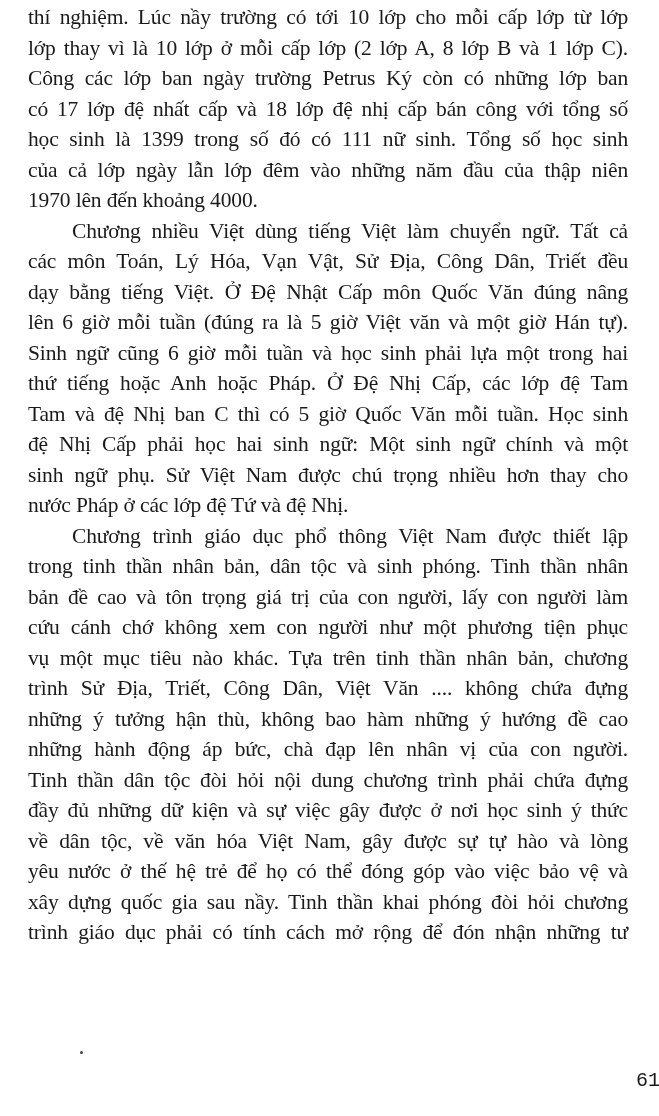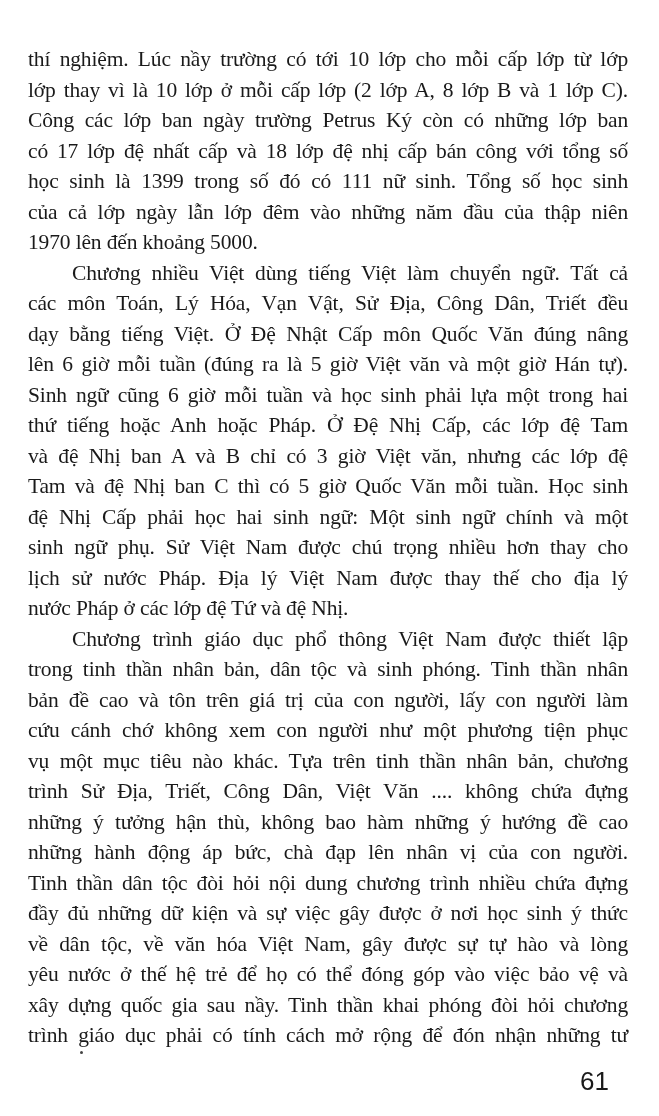--- a/index.html
+++ b/index.html
@@ -13,21 +13,20 @@
       position: relative;
       overflow: hidden;
       font-family: "Liberation Serif", "DejaVu Serif", serif;
       color: #1a1a1a;
     }
     .page {
       position: absolute;
       left: 28px;
       top: 2px;
       width: 600px;
-      margin-top: 42px;
     }
     .line {
       display: block;
       height: 30.5px;
       line-height: 30.5px;
       font-size: 21.5px;
       white-space: nowrap;
       text-align: justify;
       text-align-last: justify;
       letter-spacing: -0.15px;
@@ -42,71 +41,69 @@
       position: absolute;
       left: 80px;
       top: 1051px;
       width: 3px;
       height: 3px;
       border-radius: 50%;
       background: #444;
     }
     .page-number {
       position: absolute;
-      left: 580px;
+      left: 636px;
       top: 1066px;
-      font-size: 26px;
+      font-size: 20px;
       line-height: 30px;
-      font-family: Liberation Sans, sans-serif;
+      font-family: Liberation Mono, monospace;
       color: #1a1a1a;
     }
   </style>
 </head>
 <body>
 
 <div class="page">
 
   <div>
     <span class="line">thí nghiệm. Lúc nầy trường có tới 10 lớp cho mỗi cấp lớp từ lớp</span>
   </div>
 
   <div>
     <span class="line">lớp thay vì là 10 lớp ở mỗi cấp lớp (2 lớp A, 8 lớp B và 1 lớp C).</span>
     <span class="line">Công các lớp ban ngày trường Petrus Ký còn có những lớp ban</span>
     <span class="line">có 17 lớp đệ nhất cấp và 18 lớp đệ nhị cấp bán công với tổng số</span>
     <span class="line">học sinh là 1399 trong số đó có 111 nữ sinh. Tổng số học sinh</span>
     <span class="line">của cả lớp ngày lẫn lớp đêm vào những năm đầu của thập niên</span>
-    <span class="line last">1970 lên đến khoảng 5000.</span>
+    <span class="line last">1970 lên đến khoảng 4000.</span>
   </div>
 
   <div>
     <span class="line indent">Chương nhiều Việt dùng tiếng Việt làm chuyển ngữ. Tất cả</span>
     <span class="line">các môn Toán, Lý Hóa, Vạn Vật, Sử Địa, Công Dân, Triết đều</span>
     <span class="line">dạy bằng tiếng Việt. Ở Đệ Nhật Cấp môn Quốc Văn đúng nâng</span>
     <span class="line">lên 6 giờ mỗi tuần (đúng ra là 5 giờ Việt văn và một giờ Hán tự).</span>
     <span class="line">Sinh ngữ cũng 6 giờ mỗi tuần và học sinh phải lựa một trong hai</span>
     <span class="line">thứ tiếng hoặc Anh hoặc Pháp. Ở Đệ Nhị Cấp, các lớp đệ Tam</span>
-    <span class="line">và đệ Nhị ban A và B chỉ có 3 giờ Việt văn, nhưng các lớp đệ</span>
     <span class="line">Tam và đệ Nhị ban C thì có 5 giờ Quốc Văn mỗi tuần. Học sinh</span>
     <span class="line">đệ Nhị Cấp phải học hai sinh ngữ: Một sinh ngữ chính và một</span>
     <span class="line">sinh ngữ phụ. Sử Việt Nam được chú trọng nhiều hơn thay cho</span>
-    <span class="line">lịch sử nước Pháp. Địa lý Việt Nam được thay thế cho địa lý</span>
     <span class="line last">nước Pháp ở các lớp đệ Tứ và đệ Nhị.</span>
   </div>
 
   <div>
     <span class="line indent">Chương trình giáo dục phổ thông Việt Nam được thiết lập</span>
     <span class="line">trong tinh thần nhân bản, dân tộc và sinh phóng. Tinh thần nhân</span>
-    <span class="line">bản đề cao và tôn trên giá trị của con người, lấy con người làm</span>
+    <span class="line">bản đề cao và tôn trọng giá trị của con người, lấy con người làm</span>
     <span class="line">cứu cánh chớ không xem con người như một phương tiện phục</span>
     <span class="line">vụ một mục tiêu nào khác. Tựa trên tinh thần nhân bản, chương</span>
     <span class="line">trình Sử Địa, Triết, Công Dân, Việt Văn .... không chứa đựng</span>
     <span class="line">những ý tưởng hận thù, không bao hàm những ý hướng đề cao</span>
     <span class="line">những hành động áp bức, chà đạp lên nhân vị của con người.</span>
-    <span class="line">Tinh thần dân tộc đòi hỏi nội dung chương trình nhiều chứa đựng</span>
+    <span class="line">Tinh thần dân tộc đòi hỏi nội dung chương trình phải chứa đựng</span>
     <span class="line">đầy đủ những dữ kiện và sự việc gây được ở nơi học sinh ý thức</span>
     <span class="line">về dân tộc, về văn hóa Việt Nam, gây được sự tự hào và lòng</span>
     <span class="line">yêu nước ở thế hệ trẻ để họ có thể đóng góp vào việc bảo vệ và</span>
     <span class="line">xây dựng quốc gia sau nầy. Tinh thần khai phóng đòi hỏi chương</span>
     <span class="line">trình giáo dục phải có tính cách mở rộng để đón nhận những tư</span>
   </div>
 </div>
 
 <div class="dot"></div>
 <div class="page-number">61</div>

